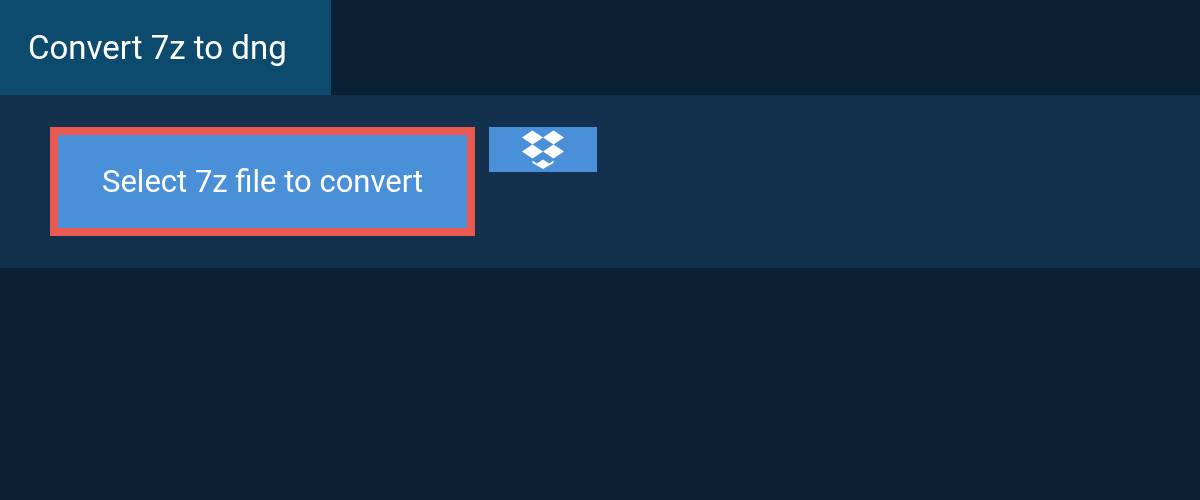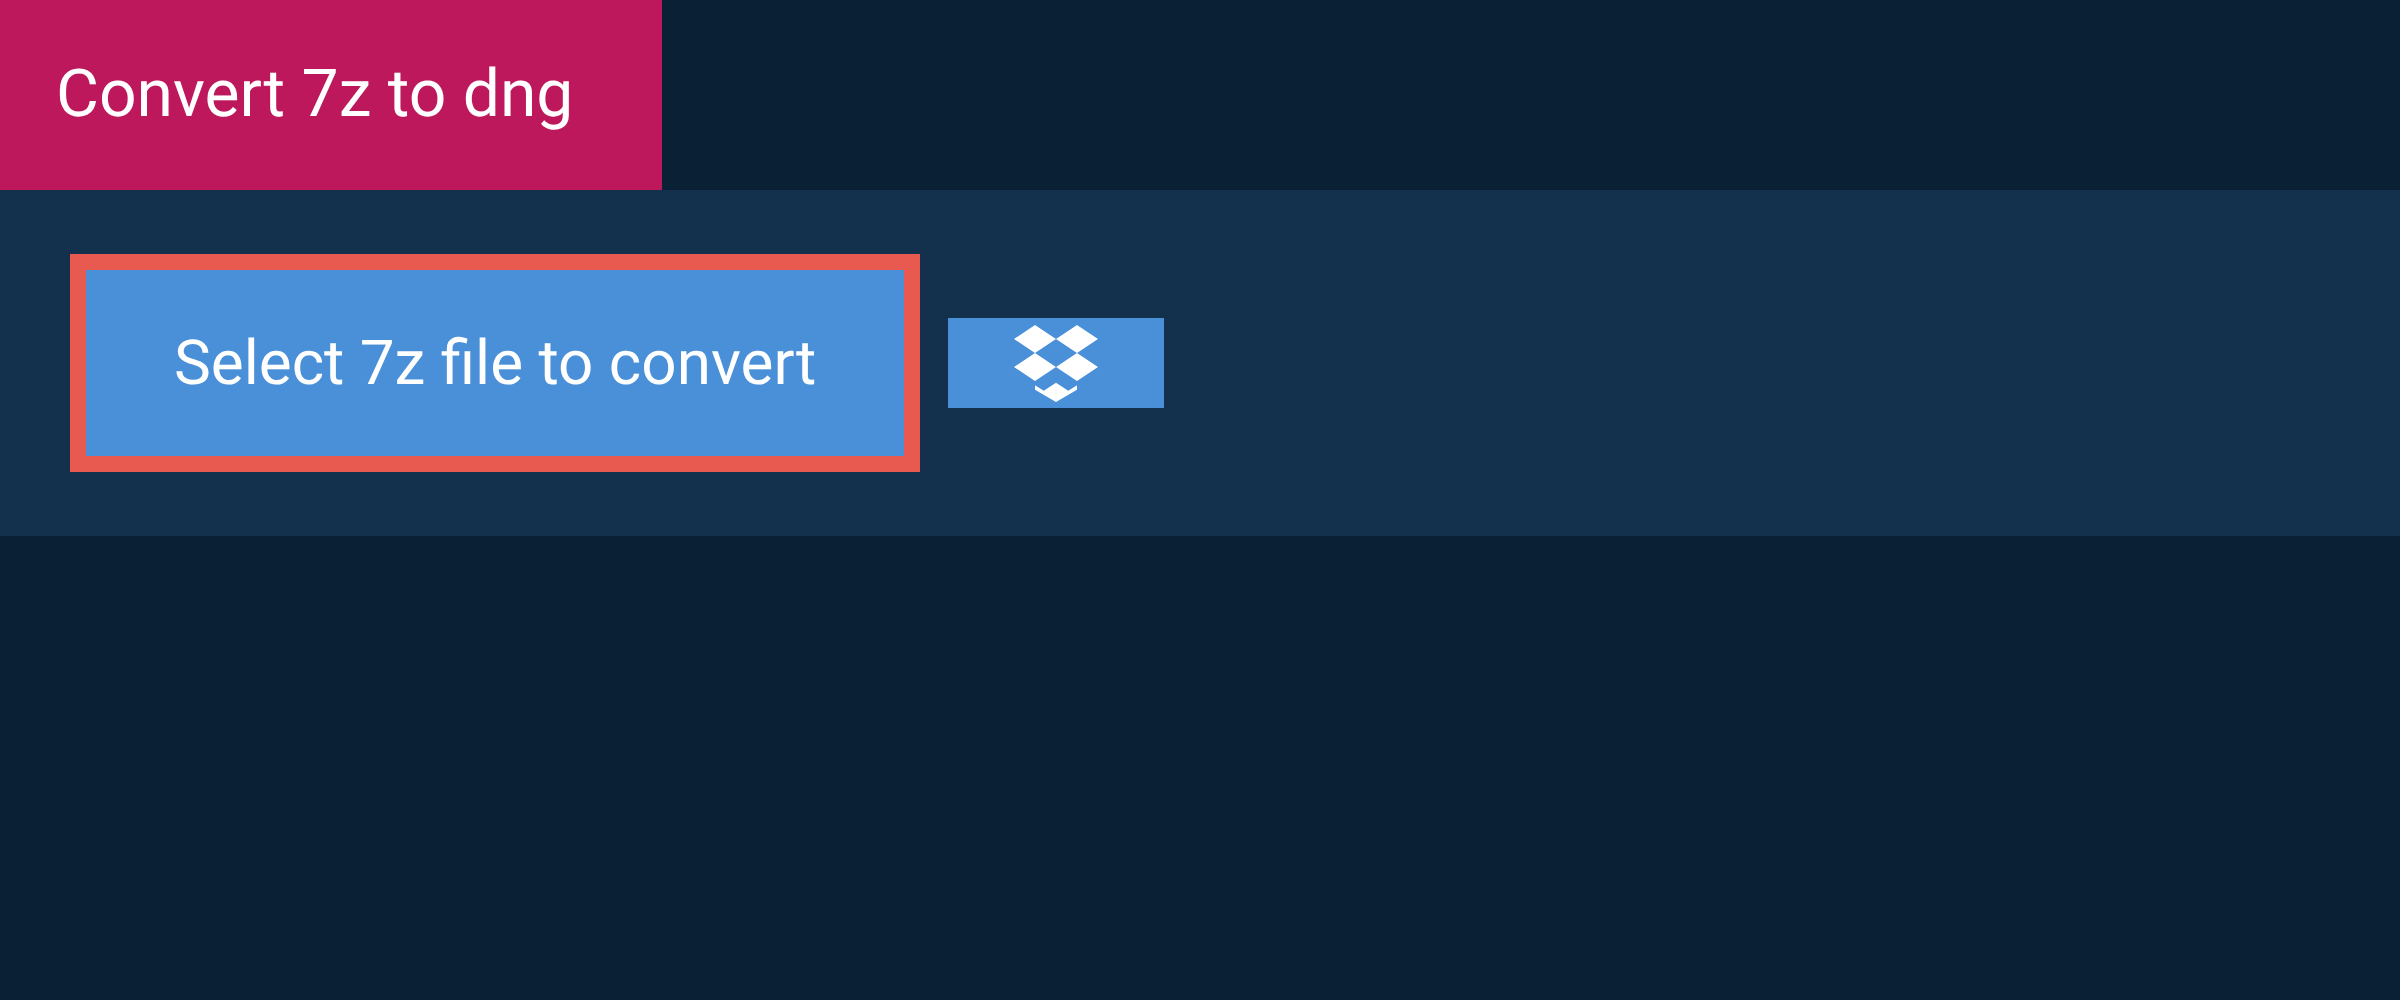--- a/index.html
+++ b/index.html
@@ -4,34 +4,34 @@
   <style>
     * { margin: 0; padding: 0; box-sizing: border-box; }
     body {
       width: 1200px;
       height: 500px;
       background: #0a2035;
       font-family: -apple-system, BlinkMacSystemFont, "Segoe UI", Roboto, Helvetica, Arial, sans-serif;
       overflow: hidden;
     }
     .tab {
-      background: #be185d;
+      background: #0c4a6e;
       display: inline-block;
       padding: 28px 44px 28px 28px;
       color: #ffffff;
       font-size: 33px;
       font-weight: 400;
     }
     .panel {
       background: #13304c;
       width: 100%;
-      padding: 32px 35px;
+      padding: 32px 50px;
       display: flex;
       gap: 14px;
-      align-items: center;
+      align-items: flex-start;
     }
     .select-button {
       border: 8px solid #e85a4f;
       background: #4a90d9;
       color: #ffffff;
       font-size: 31px;
       font-weight: 400;
       padding: 28px 44px;
       cursor: pointer;
       display: flex;

